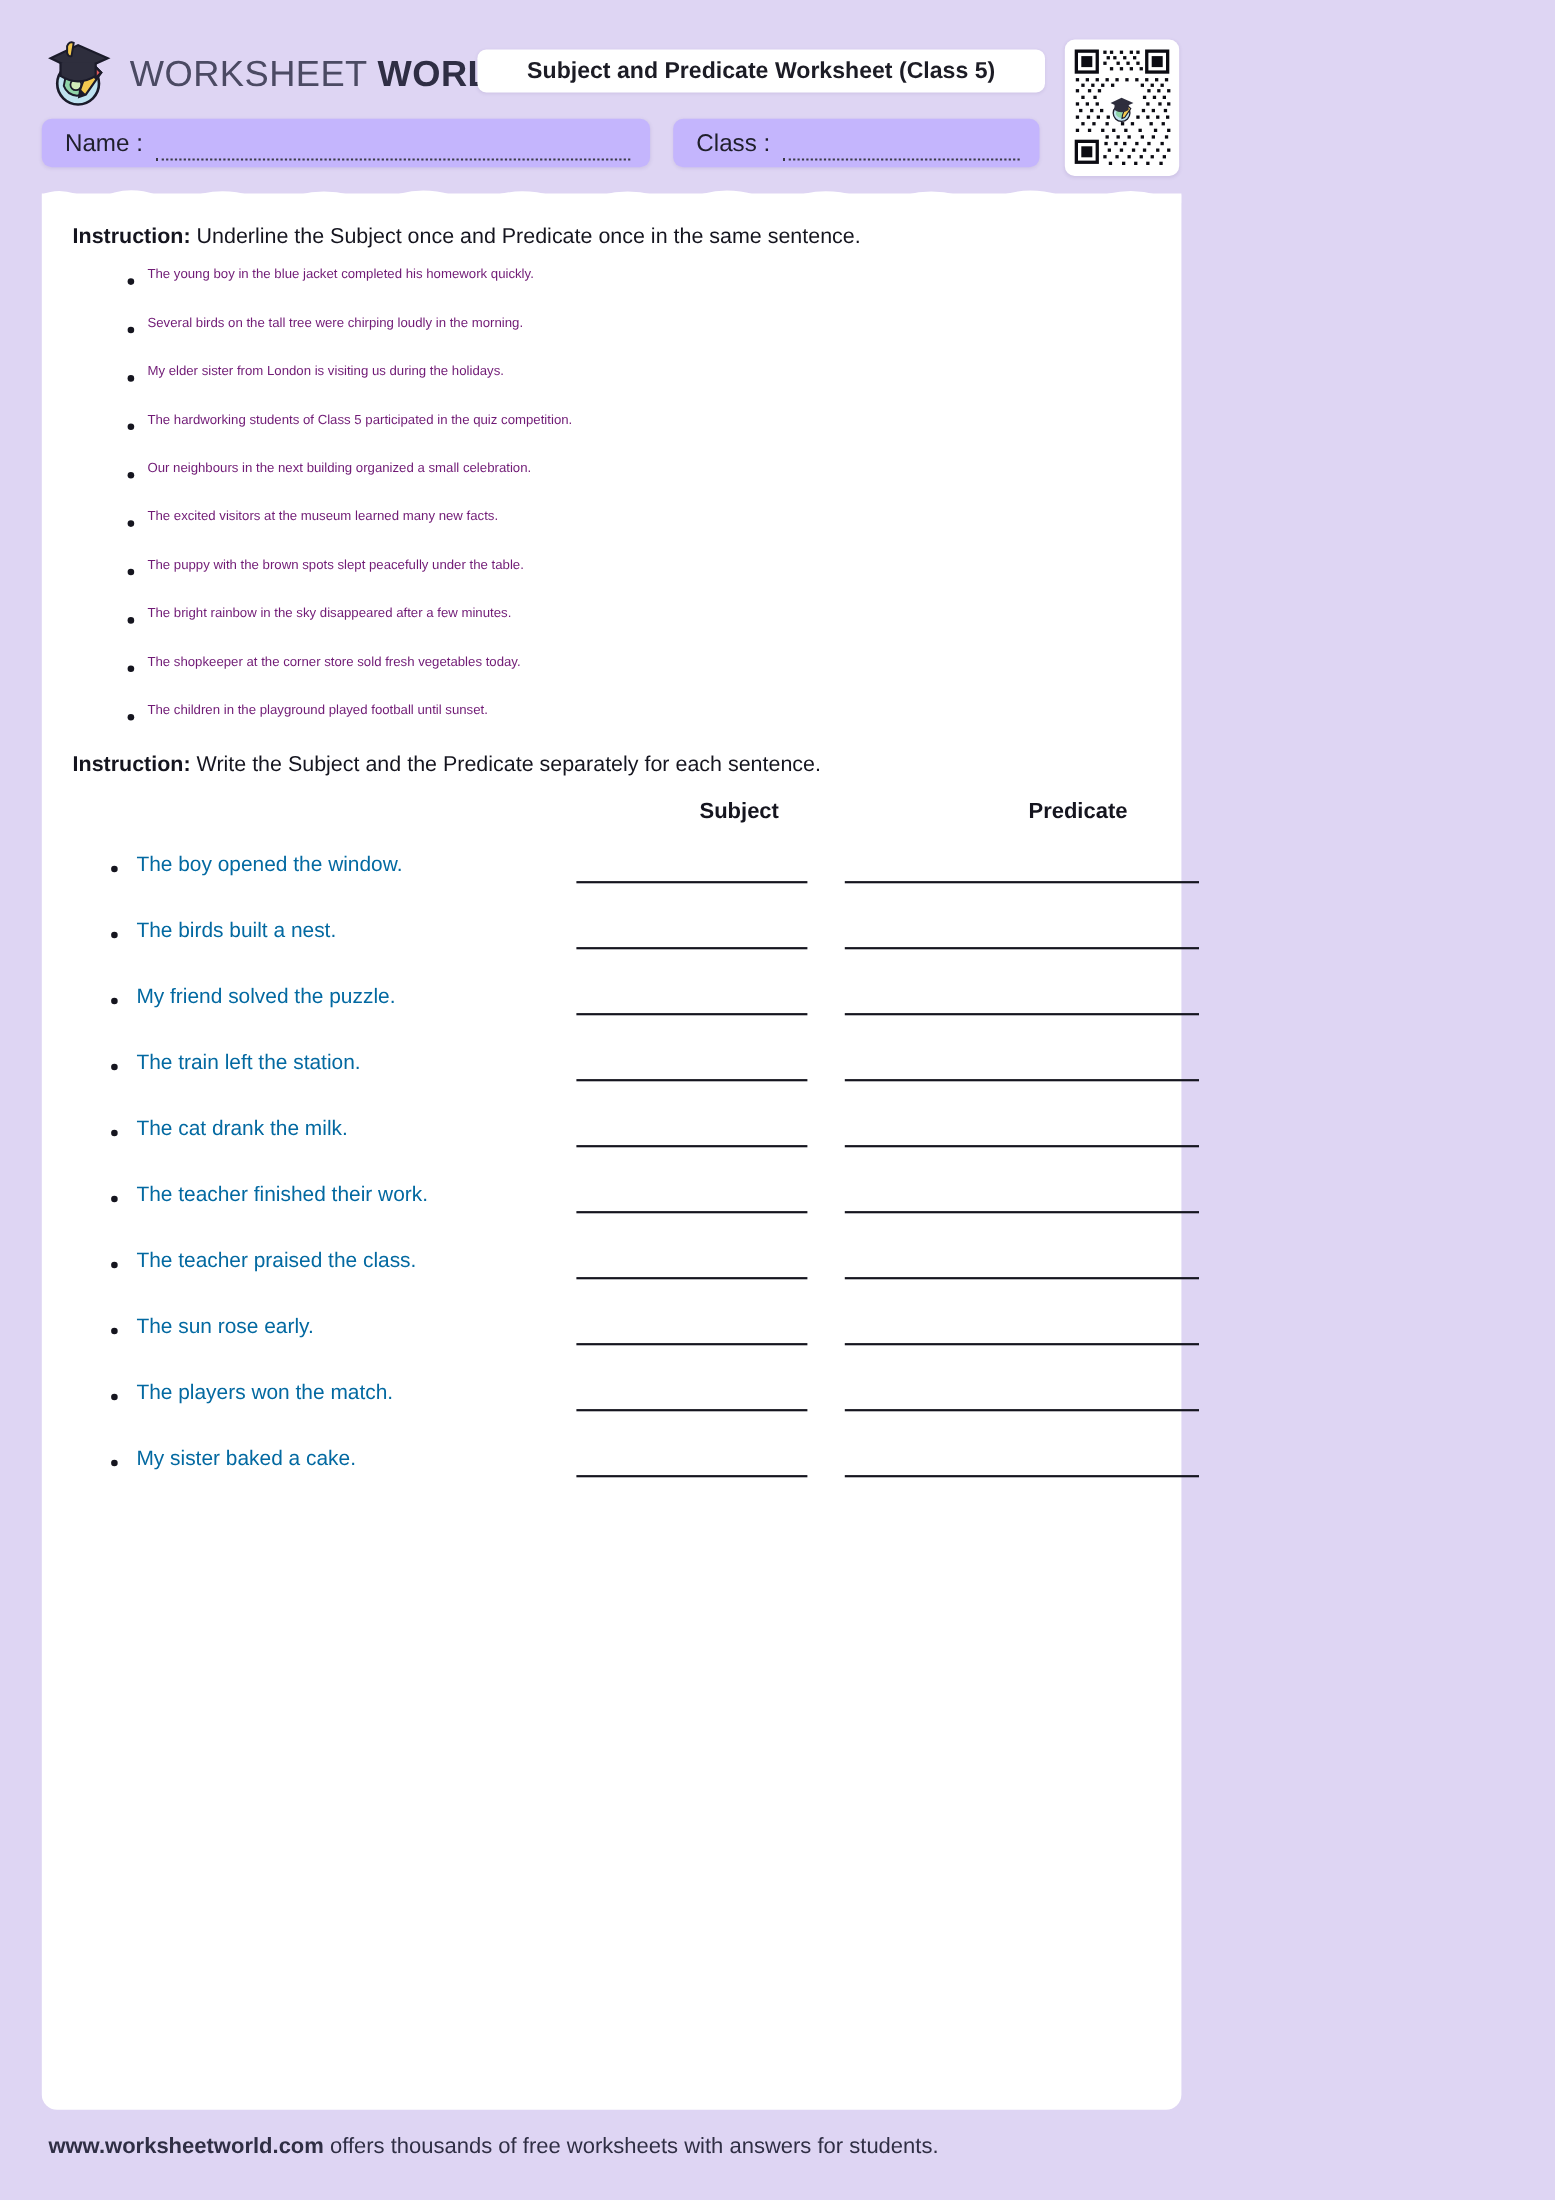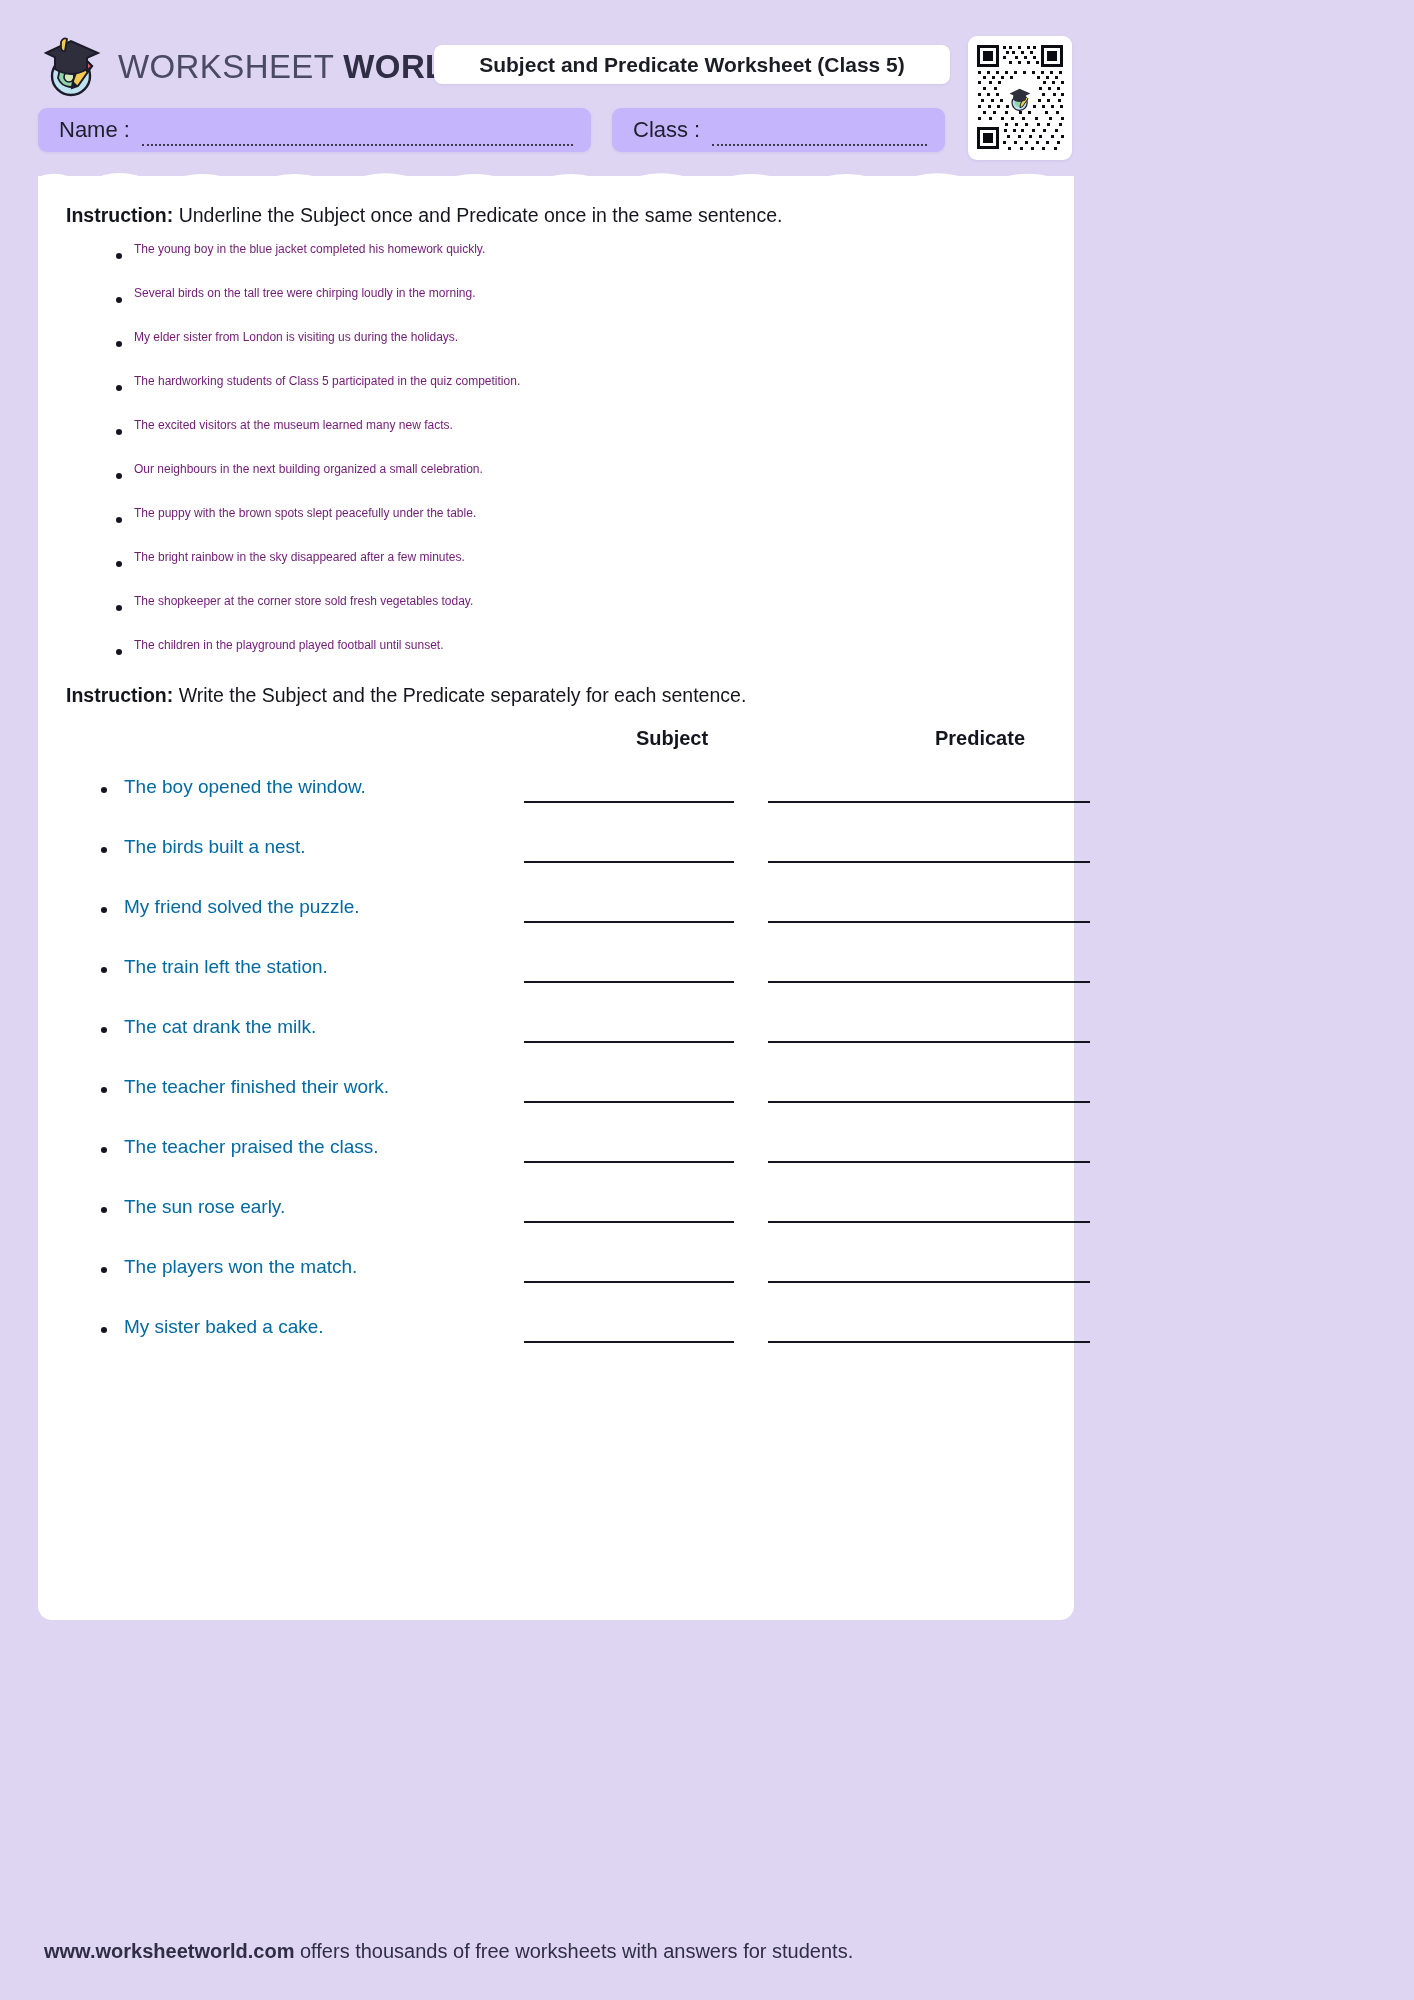--- a/index.html
+++ b/index.html
@@ -110,21 +110,21 @@
     align-self: flex-end;
     margin-bottom: 6px;
   }
 
   
   .sheet {
     position: absolute;
     left: 38px;
     top: 176px;
     width: 1036px;
-    height: 1444px;
+    height: 1742px;
     background: #ffffff;
     border-radius: 0 0 14px 14px;
   }
   .sheet-torn {
     position: absolute;
     left: 0;
     top: -7px;
     width: 1036px;
     height: 16px;
   }
@@ -441,22 +441,22 @@
     <p class="instruction">
       <span class="lab">Instruction:</span>
       <span>Underline the Subject once and Predicate once in the same sentence.</span>
     </p>
 
     <ul class="sent-list">
       <li>The young boy in the blue jacket completed his homework quickly.</li>
       <li>Several birds on the tall tree were chirping loudly in the morning.</li>
       <li>My elder sister from London is visiting us during the holidays.</li>
       <li>The hardworking students of Class 5 participated in the quiz competition.</li>
+      <li>Our neighbours in the next building organized a small celebration.</li>
       <li>The excited visitors at the museum learned many new facts.</li>
-      <li>Our neighbours in the next building organized a small celebration.</li>
       <li>The puppy with the brown spots slept peacefully under the table.</li>
       <li>The bright rainbow in the sky disappeared after a few minutes.</li>
       <li>The shopkeeper at the corner store sold fresh vegetables today.</li>
       <li>The children in the playground played football until sunset.</li>
     </ul>
 
     <p class="instruction instruction-2">
       <span class="lab">Instruction:</span>
       <span>Write the Subject and the Predicate separately for each sentence.</span>
     </p>

